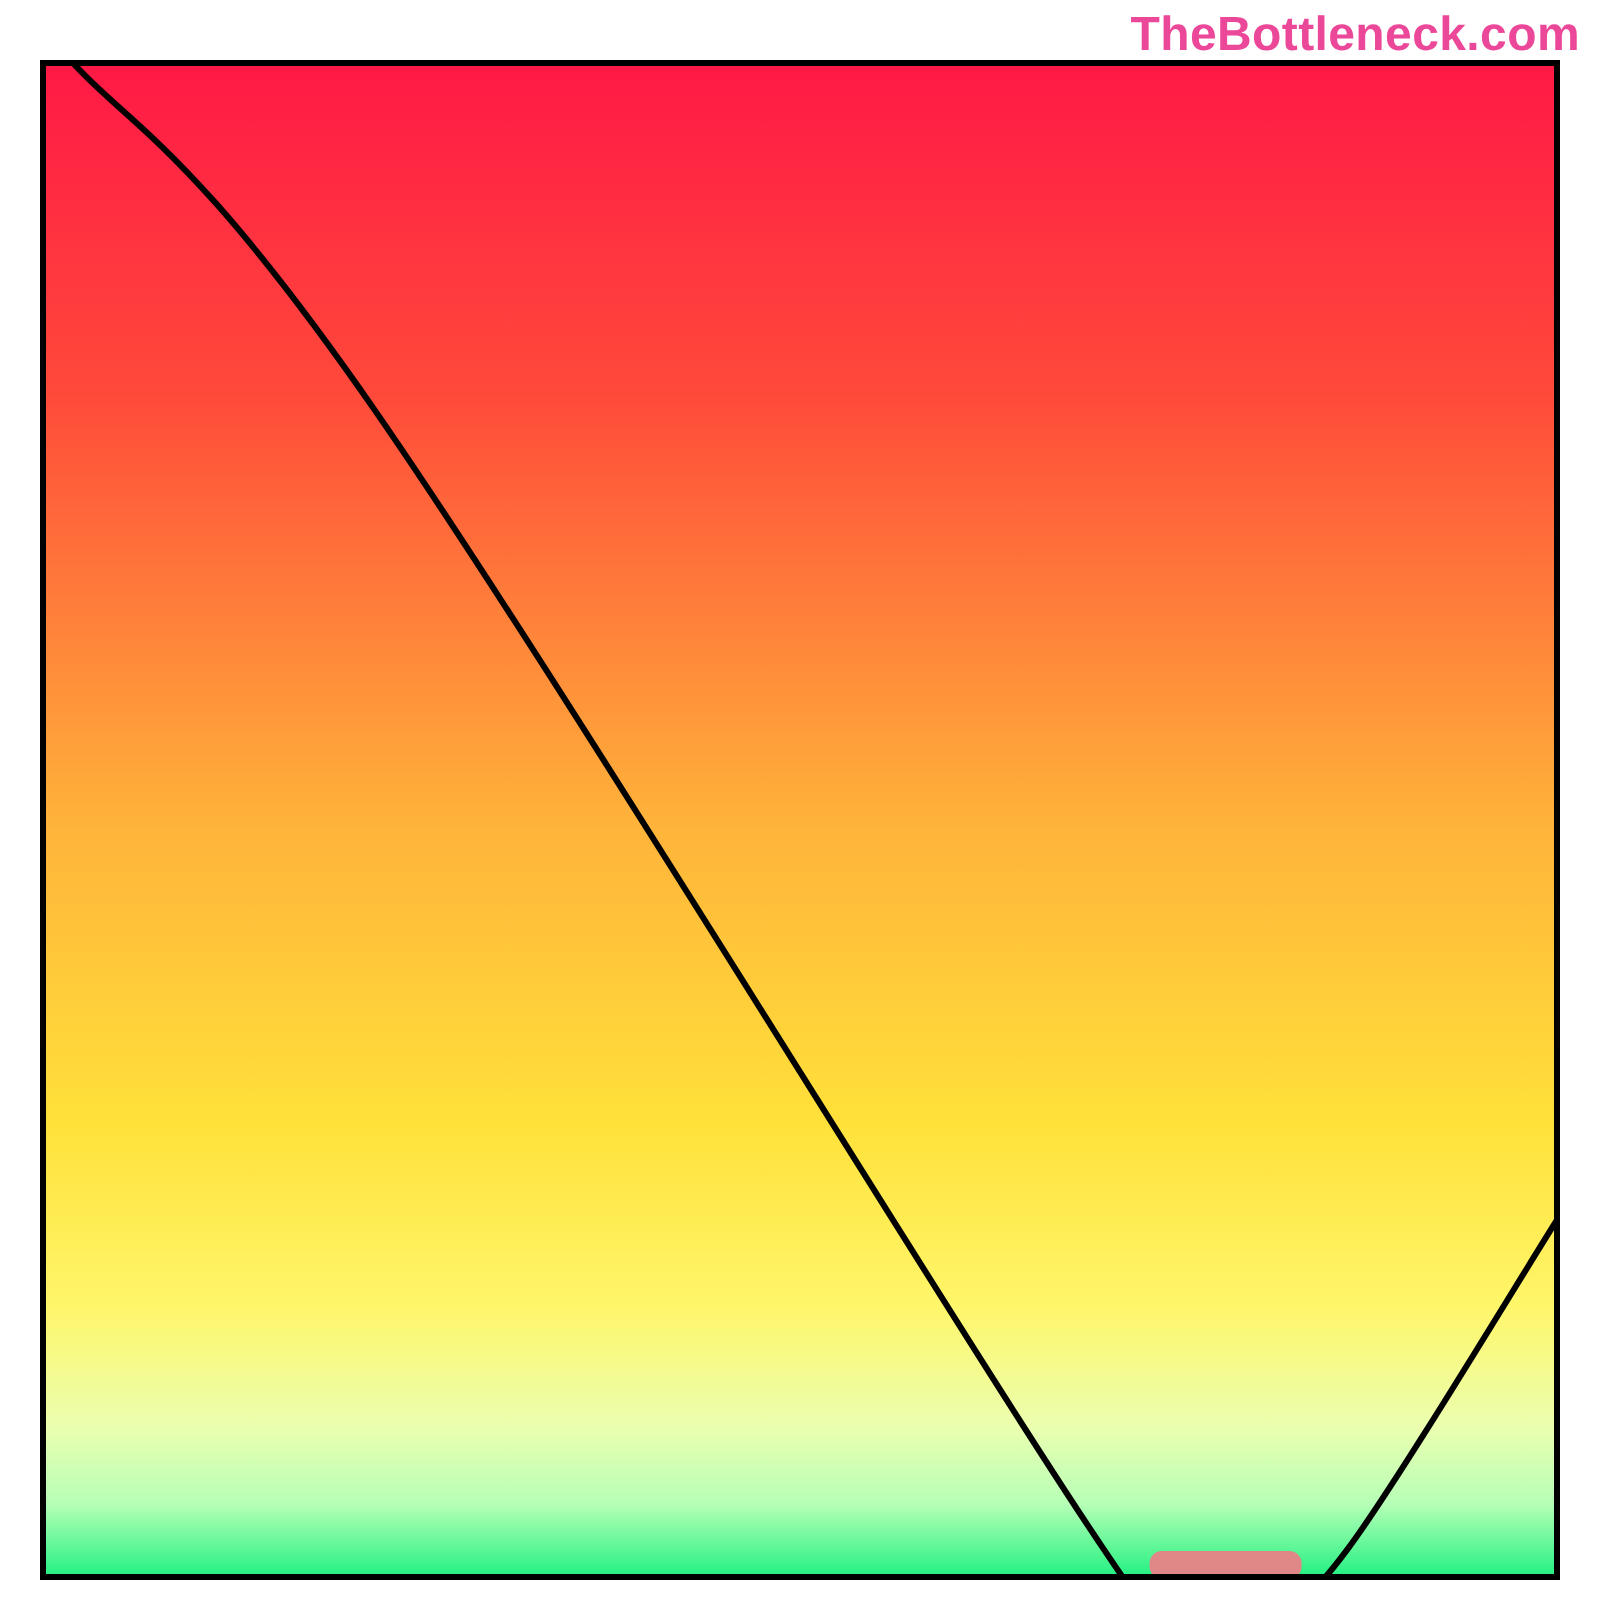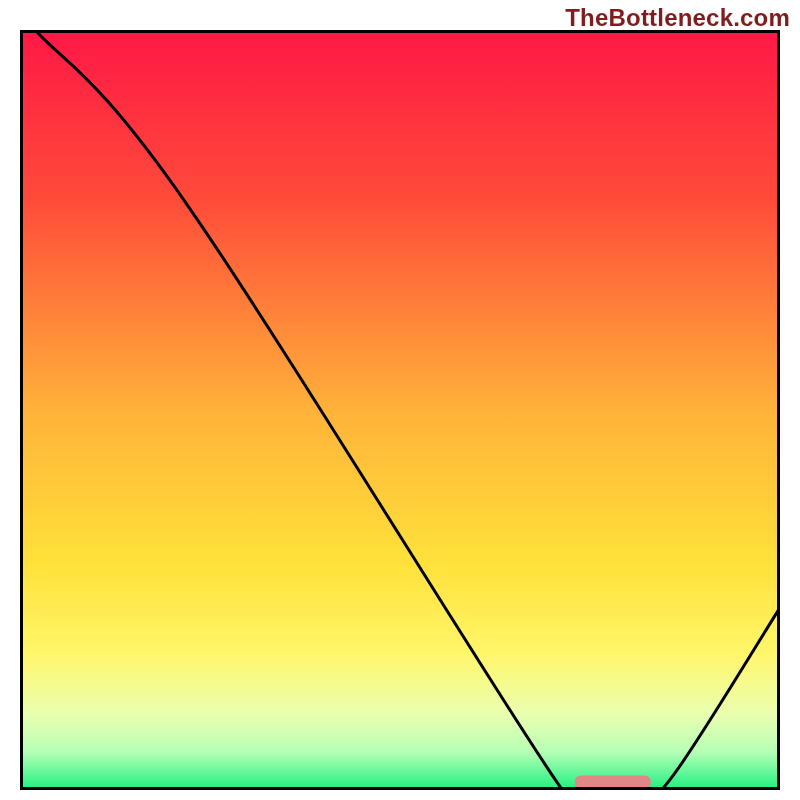--- a/index.html
+++ b/index.html
@@ -15,21 +15,21 @@
     position: relative;
     width: 800px;
     height: 800px;
   }
   .watermark {
     position: absolute;
     top: 4px;
     right: 10px;
     font-size: 24px;
     font-weight: bold;
-    color: #7f1d1d;
+    color: #ec4899;
     letter-spacing: 0.2px;
   }
   .plot-outer {
     position: absolute;
     left: 20px;
     top: 30px;
     width: 760px;
     height: 760px;
   }
   svg.plot {

